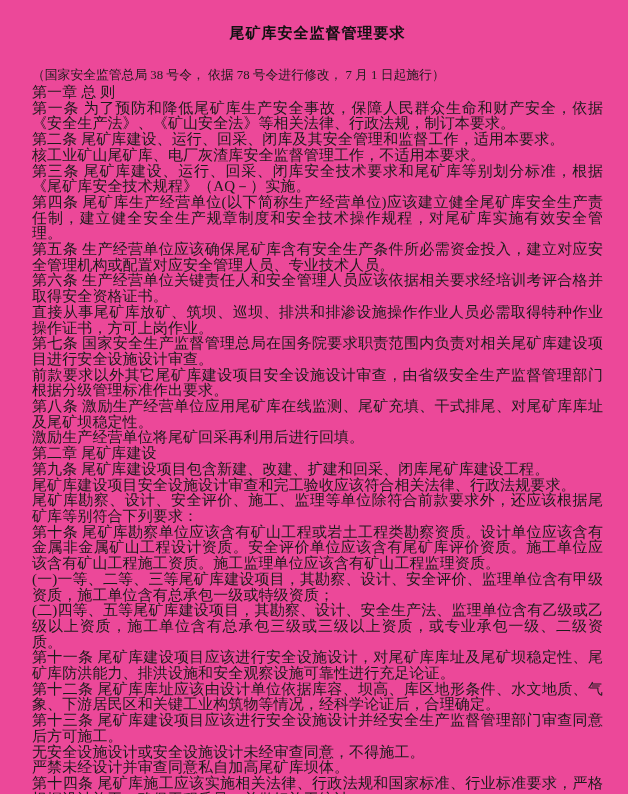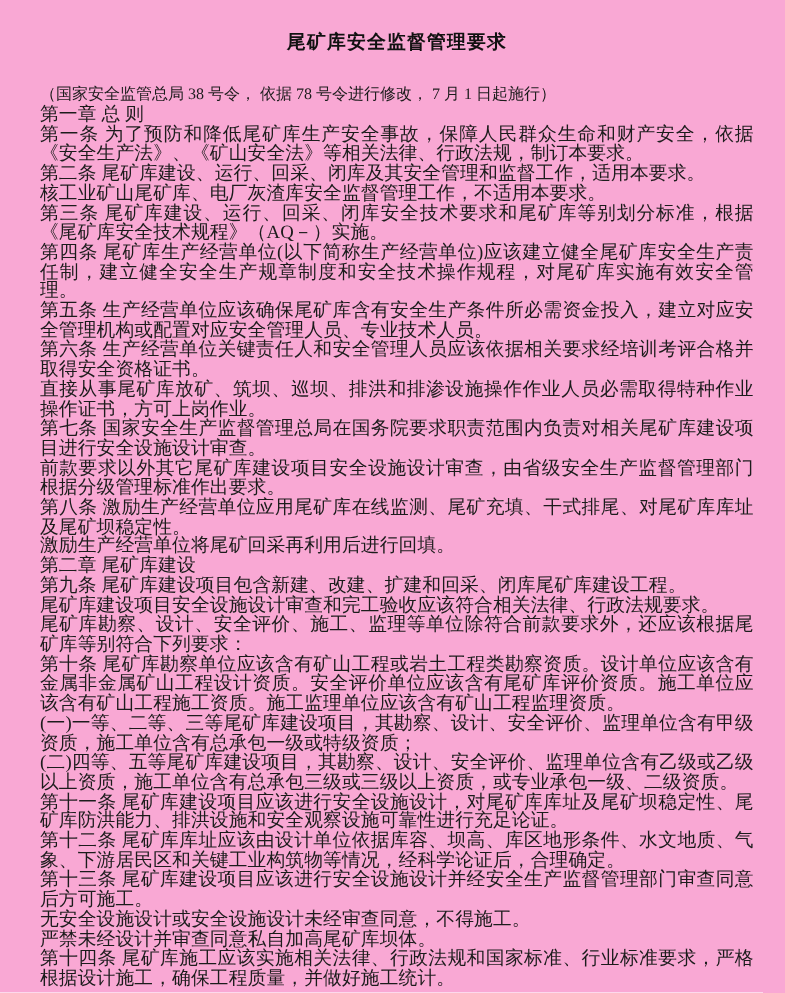--- a/index.html
+++ b/index.html
@@ -5,21 +5,21 @@
   html, body {
     margin: 0;
     padding: 0;
     background: #ffffff;
   }
   .page {
     position: relative;
     width: 628px;
     height: 794px;
     box-sizing: border-box;
-    background: #f9a8d4;
+    background: #ec4899;
     color: #1c1c1c;
     font-family: "Liberation Serif", "DejaVu Serif", serif;
     padding: 20px 25px 0 32px;
     overflow: hidden;
   }
   .title {
     font-size: 15px;
     font-weight: bold;
     text-align: center;
     margin: 4px 0 0 0;
@@ -65,21 +65,21 @@
       <p>第七条 国家安全生产监督管理总局在国务院要求职责范围内负责对相关尾矿库建设项目进行安全设施设计审查。</p>
       <p>前款要求以外其它尾矿库建设项目安全设施设计审查，由省级安全生产监督管理部门根据分级管理标准作出要求。</p>
       <p>第八条 激励生产经营单位应用尾矿库在线监测、尾矿充填、干式排尾、对尾矿库库址及尾矿坝稳定性。</p>
       <p>激励生产经营单位将尾矿回采再利用后进行回填。</p>
       <p>第二章 尾矿库建设</p>
       <p>第九条 尾矿库建设项目包含新建、改建、扩建和回采、闭库尾矿库建设工程。</p>
       <p>尾矿库建设项目安全设施设计审查和完工验收应该符合相关法律、行政法规要求。</p>
       <p>尾矿库勘察、设计、安全评价、施工、监理等单位除符合前款要求外，还应该根据尾矿库等别符合下列要求：</p>
       <p>第十条 尾矿库勘察单位应该含有矿山工程或岩土工程类勘察资质。设计单位应该含有金属非金属矿山工程设计资质。安全评价单位应该含有尾矿库评价资质。施工单位应该含有矿山工程施工资质。施工监理单位应该含有矿山工程监理资质。</p>
       <p>(一)一等、二等、三等尾矿库建设项目，其勘察、设计、安全评价、监理单位含有甲级资质，施工单位含有总承包一级或特级资质；</p>
-      <p>(二)四等、五等尾矿库建设项目，其勘察、设计、安全评价、监理单位含有乙级或乙级以上资质，施工单位含有总承包三级或三级以上资质，或专业承包一级、二级资质。</p>
+      <p>(二)四等、五等尾矿库建设项目，其勘察、设计、安全生产法、监理单位含有乙级或乙级以上资质，施工单位含有总承包三级或三级以上资质，或专业承包一级、二级资质。</p>
       <p>第十一条 尾矿库建设项目应该进行安全设施设计，对尾矿库库址及尾矿坝稳定性、尾矿库防洪能力、排洪设施和安全观察设施可靠性进行充足论证。</p>
       <p>第十二条 尾矿库库址应该由设计单位依据库容、坝高、库区地形条件、水文地质、气象、下游居民区和关键工业构筑物等情况，经科学论证后，合理确定。</p>
       <p>第十三条 尾矿库建设项目应该进行安全设施设计并经安全生产监督管理部门审查同意后方可施工。</p>
       <p>无安全设施设计或安全设施设计未经审查同意，不得施工。</p>
       <p>严禁未经设计并审查同意私自加高尾矿库坝体。</p>
       <p>第十四条 尾矿库施工应该实施相关法律、行政法规和国家标准、行业标准要求，严格根据设计施工，确保工程质量，并做好施工统计。</p>
     </div>
 </div>
 
 </body></html>

